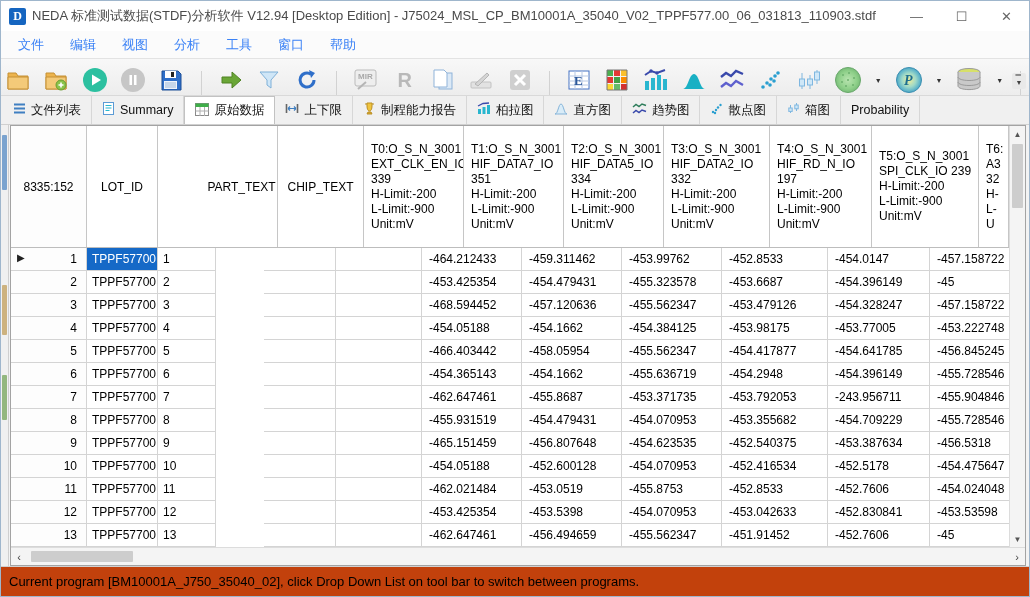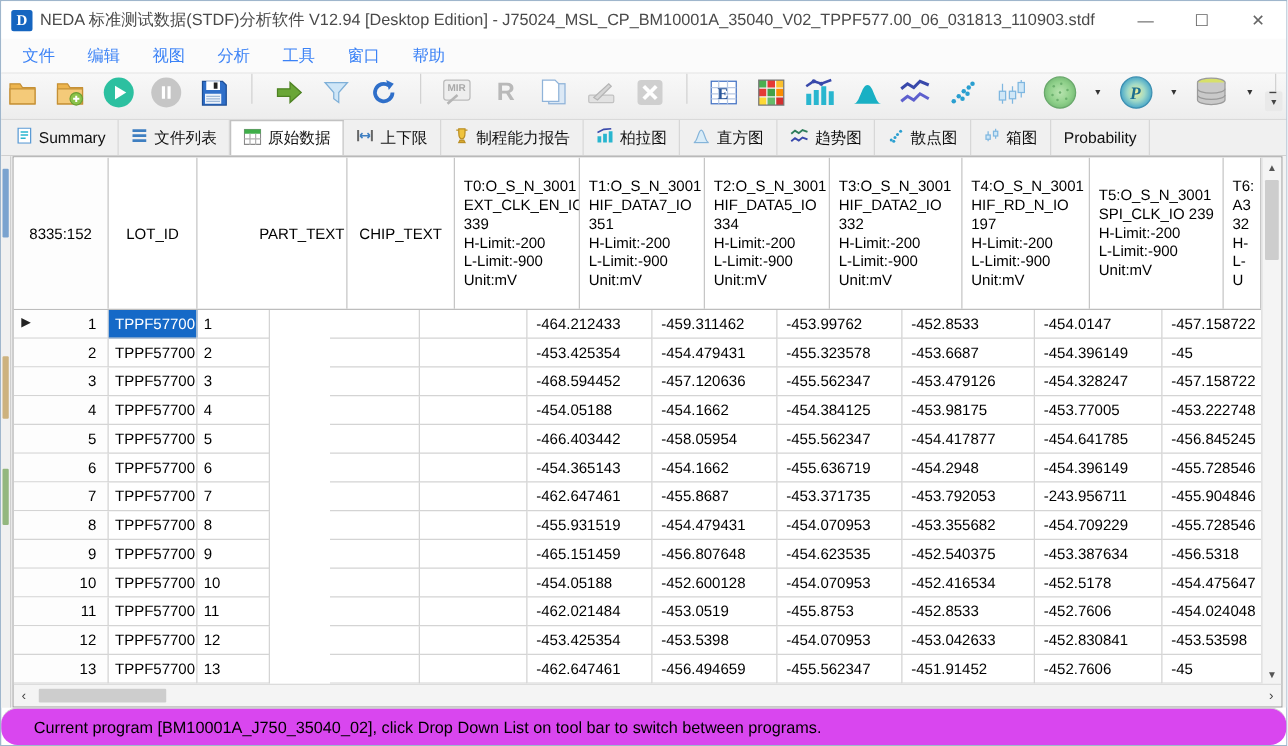--- a/index.html
+++ b/index.html
@@ -12,21 +12,21 @@
               display:flex; align-items:center; justify-content:center; border-radius:2px; font-family:"Liberation Serif",serif; }
   .title-text { font-size:13px; color:#4a4a4a; white-space:nowrap; overflow:hidden; flex:1; }
   .win-controls { display:flex; height:30px; }
   .win-btn { width:45px; height:30px; display:flex; align-items:center; justify-content:center; color:#666; font-size:13px; }
 
   
   .menubar { height:28px; display:flex; align-items:center; background:#fbfbfb; border-bottom:1px solid #e3e3e3; flex:0 0 auto; padding-left:4px; }
   .menu-item { padding:0 13px; font-size:13px; color:#3b82f6; line-height:27px; cursor:default; }
 
   
-  .toolbar { height:37px; background:linear-gradient(#f8f8f8,#ededed); border-bottom:1px solid #d9d9d9; display:flex; align-items:flex-start; padding:0 4px; flex:0 0 auto; position:relative;gap:12px; }
+  .toolbar { height:37px; background:linear-gradient(#f8f8f8,#ededed); border-bottom:1px solid #d9d9d9; display:flex; align-items:flex-end; padding:0 4px; flex:0 0 auto; position:relative;gap:12px; }
   .tb-btn { width:30px; height:30px; display:flex; align-items:center; justify-content:center; border-radius:2px; }
   .tb-btn svg { display:block; }
   .tb-sep { width:1px; height:24px; background:#d2d2d2; margin:0 4px; }
   .tb-dd { width:10px; height:30px; display:flex; align-items:center; justify-content:center; font-size:7px; color:#333; }
   .tb-overflow { position:absolute; right:3px; top:14px; width:14px; height:16px; display:flex; flex-direction:column; align-items:center; justify-content:center; color:#444; font-size:7px; line-height:4px; background:#e9e9e9; border-radius:2px; }
   .disabled-txt { color:#b9b9b9; font-weight:bold; }
 
   
   .tabbar { height:29px; background:#f0f0f0; display:flex; align-items:stretch; border-bottom:1px solid #d0d0d0; flex:0 0 auto; padding-left:2px; }
   .tab { display:flex; align-items:center; gap:5px; padding:0 10px; font-size:12.5px; color:#111; border-right:1px solid #d7d7d7; cursor:default; }
@@ -63,21 +63,21 @@
   .vscroll { position:absolute; top:0; right:0; bottom:18px; width:16px; background:#f4f4f4; border-left:1px solid #dcdcdc; }
   .vs-up,.vs-down { position:absolute; left:0; width:15px; height:16px; display:flex; align-items:center; justify-content:center; color:#555; font-size:8px; }
   .vs-up { top:0; } .vs-down { bottom:0; }
   .vs-thumb { position:absolute; left:2px; top:18px; width:11px; height:64px; background:#cdcdcd; border-radius:1px; }
   .hscroll { position:absolute; left:0; right:0; bottom:0; height:18px; background:#f4f4f4; border-top:1px solid #dcdcdc; }
   .hs-left,.hs-right { position:absolute; top:0; width:16px; height:17px; display:flex; align-items:center; justify-content:center; color:#444; font-size:11px; }
   .hs-left { left:0; } .hs-right { right:0; }
   .hs-thumb { position:absolute; left:20px; top:3px; width:102px; height:11px; background:#cdcdcd; border-radius:1px; }
 
   
-  .statusbar { height:30px; background:#d946ef; border-top:1px solid #d0d0d0; display:flex; align-items:center; padding-left:26px; flex:0 0 auto;border-radius:13px; }
+  .statusbar { height:30px; background:#c2410c; border-top:1px solid #d0d0d0; display:flex; align-items:center; padding-left:8px; flex:0 0 auto; }
   .status-text { font-size:13px; color:#000; }
 </style>
 </head>
 <body>
 
 <div class="window">
 
   <div class="titlebar">
     <span class="app-icon">D</span>
     <span class="title-text">NEDA 标准测试数据(STDF)分析软件 V12.94 [Desktop Edition] - J75024_MSL_CP_BM10001A_35040_V02_TPPF577.00_06_031813_110903.stdf</span>
@@ -335,30 +335,30 @@
     <div class="tb-dd">▼</div>
     <div class="tb-sep"></div>
     <div class="tb-overflow">
         <span>▔<br>▼</span>
       </div>
   </div>
 
   <div class="tabbar">
     <div class="tab">
         <span><svg width="13" height="13" viewBox="0 0 13 13">
+            <path d="M1 2.5h11M1 6.5h11M1 10.5h11" stroke="#3f7fc1" stroke-width="2.2"></path>
+          </svg></span>
+        <span>文件列表</span>
+      </div>
+    <div class="tab">
+        <span><svg width="13" height="13" viewBox="0 0 13 13">
             <rect x="1.5" y="0.5" width="10" height="12" fill="#fff" stroke="#5b9bd5"></rect>
             <path d="M3.5 3.5h6M3.5 6h6M3.5 8.5h4" stroke="#29b6cf" stroke-width="1.2"></path>
           </svg></span>
         <span>Summary</span>
-      </div>
-    <div class="tab">
-        <span><svg width="13" height="13" viewBox="0 0 13 13">
-            <path d="M1 2.5h11M1 6.5h11M1 10.5h11" stroke="#3f7fc1" stroke-width="2.2"></path>
-          </svg></span>
-        <span>文件列表</span>
       </div>
     <div class="tab active">
         <span><svg width="14" height="13" viewBox="0 0 14 13">
             <rect x="0.5" y="0.5" width="13" height="12" fill="#fff" stroke="#8a8a8a"></rect>
             <rect x="0.5" y="0.5" width="13" height="3.5" fill="#3fae49"></rect>
             <path d="M0.5 8h13M5 4v9M9.5 4v9" stroke="#b0b0b0"></path>
           </svg></span>
         <span>原始数据</span>
       </div>
     <div class="tab">

